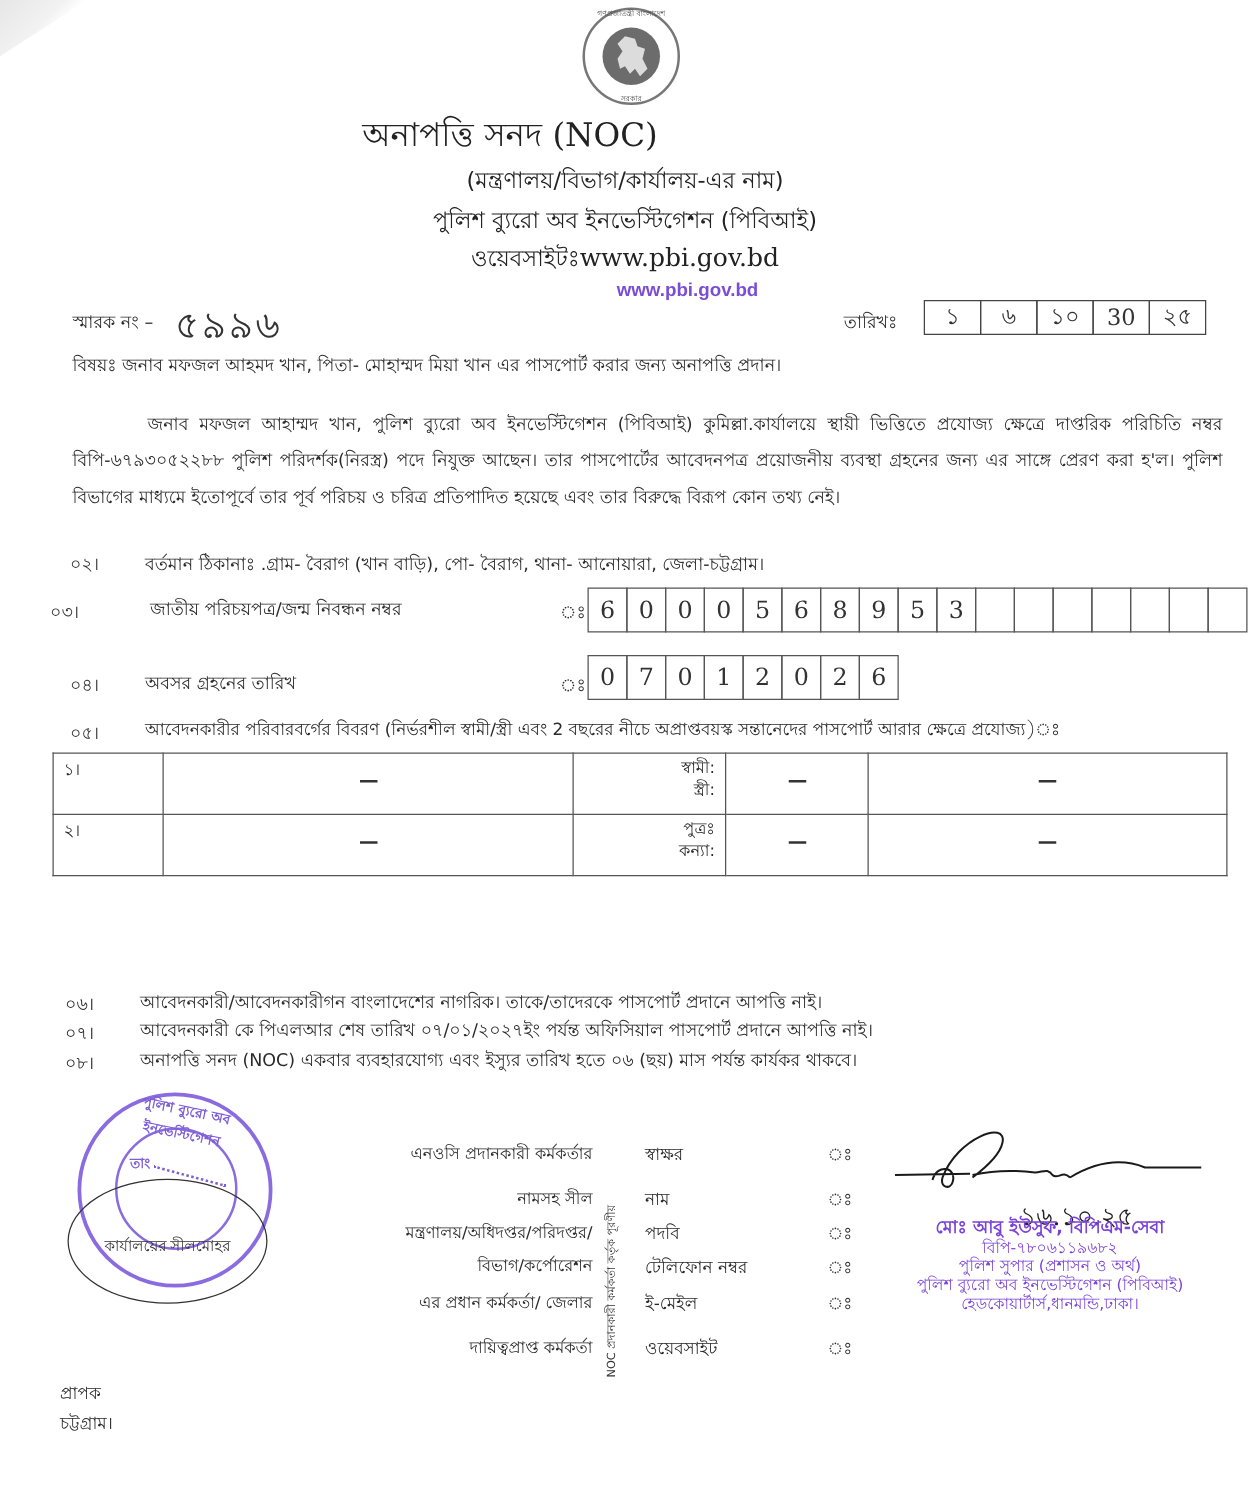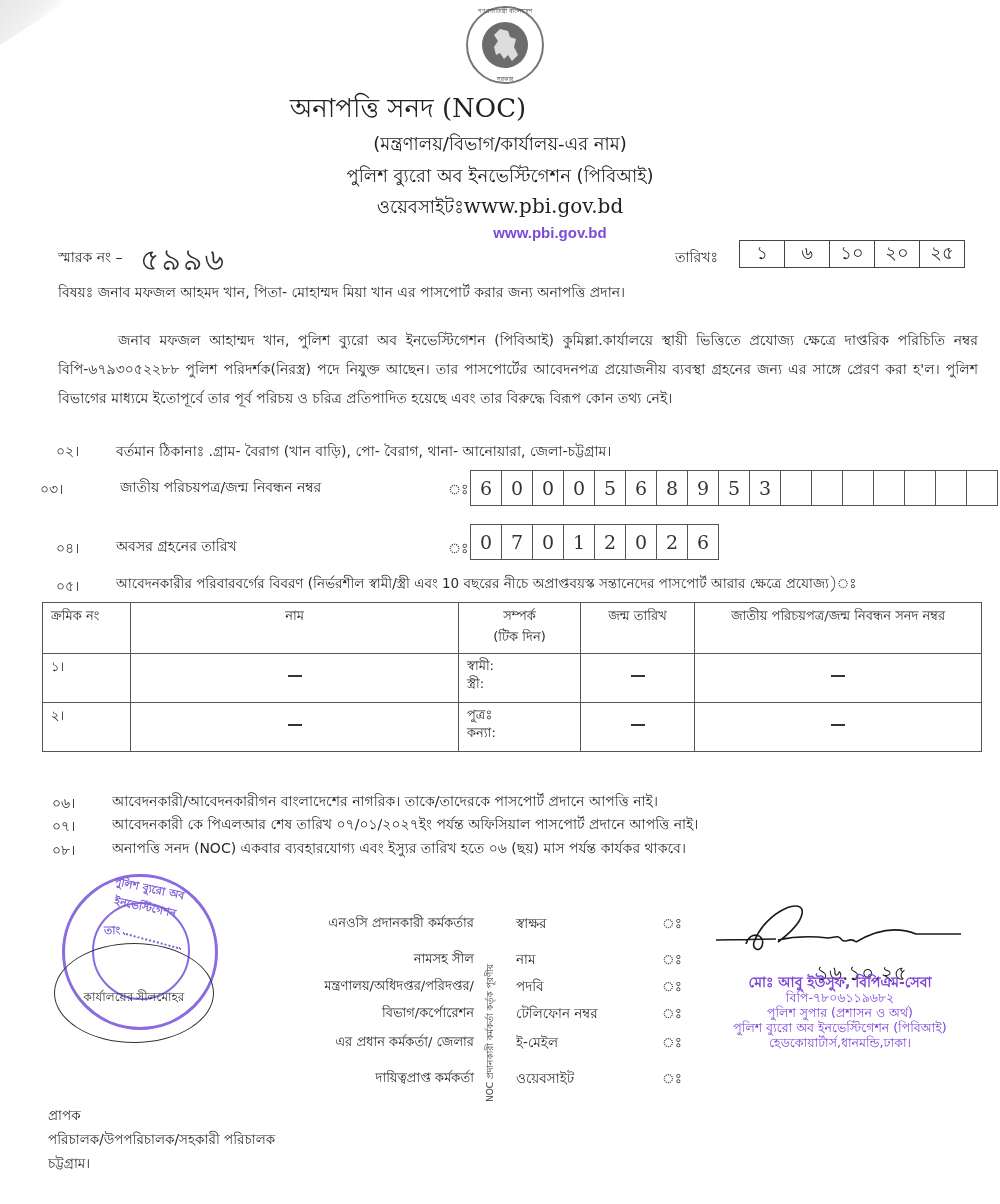--- a/index.html
+++ b/index.html
@@ -63,21 +63,21 @@
   table.family {
     position: absolute; left: 42px; top: 602px; width: 940px;
     border-collapse: collapse; font-size: 13px;
   }
   table.family td, table.family th {
     border: 1px solid #555; font-weight: normal; vertical-align: top; padding: 3px 8px;
   }
   table.family th { height: 44px; text-align: center; }
   table.family td { height: 42px; }
   .dash { display: inline-block; width: 14px; height: 2px; background: #333; margin-top: 18px; }
-  .rel-line { text-align: left; padding-right: 80px; line-height: 18px; margin-left: 19px; }
+  .rel-line { text-align: right; padding-right: 80px; line-height: 18px; margin-left: 19px; }
   .stmt { font-size: 14px; }
   .stamp-outer {
     left: 62px; top: 874px; width: 156px; height: 156px; border-radius: 50%;
     border: 3px solid #8a6be0; box-sizing: border-box;
   }
   .stamp-inner {
     left: 92px; top: 902px; width: 98px; height: 98px; border-radius: 50%;
     border: 2px solid #8a6be0; box-sizing: border-box;
   }
   .stamp-ring-text { color: #7f5fd8; font-size: 11px; font-weight: bold; }
@@ -128,21 +128,21 @@
 </div>
 <div class="abs web-stamp">www.pbi.gov.bd</div>
 
 <div class="abs memo-label">স্মারক নং –</div>
 <div class="abs memo-num">৫৯৯৬</div>
 <div class="abs date-label">তারিখঃ</div>
 <div class="abs date-boxes">
   <div class="date-box">১</div>
   <div class="date-box">৬</div>
   <div class="date-box">১০</div>
-  <div class="date-box">২০</div>
+  <div class="date-box">30</div>
   <div class="date-box">২৫</div>
 </div>
 
 <div class="abs subject">বিষয়ঃ জনাব মফজল আহমদ খান, পিতা- মোহাম্মদ মিয়া  খান এর পাসপোর্ট করার জন্য অনাপত্তি প্রদান।</div>
 
 <div class="abs para">জনাব মফজল আহাম্মদ খান, পুলিশ ব্যুরো অব ইনভেস্টিগেশন (পিবিআই) কুমিল্লা.কার্যালয়ে স্থায়ী ভিত্তিতে প্রযোজ্য ক্ষেত্রে দাপ্তরিক পরিচিতি নম্বর বিপি-৬৭৯৩০৫২২৮৮ পুলিশ পরিদর্শক(নিরস্ত্র) পদে নিযুক্ত আছেন। তার পাসপোর্টের আবেদনপত্র প্রয়োজনীয় ব্যবস্থা গ্রহনের জন্য এর সাঙ্গে প্রেরণ করা হ'ল। পুলিশ বিভাগের মাধ্যমে ইতোপূর্বে তার পূর্ব পরিচয় ও চরিত্র প্রতিপাদিত হয়েছে এবং তার বিরুদ্ধে বিরূপ কোন তথ্য নেই।</div>
 
 <div class="abs item-num" style="left:56px;top:440px;">০২।</div>
 <div class="abs item-text" style="left:116px;top:440px;">বর্তমান ঠিকানাঃ .গ্রাম- বৈরাগ (খান বাড়ি), পো- বৈরাগ, থানা- আনোয়ারা, জেলা-চট্টগ্রাম।</div>
 
@@ -177,41 +177,31 @@
     <div class="box" style="width: 30px;">7</div>
     <div class="box" style="width: 30px;">0</div>
     <div class="box" style="width: 30px;">1</div>
     <div class="box" style="width: 30px;">2</div>
     <div class="box" style="width: 30px;">0</div>
     <div class="box" style="width: 30px;">2</div>
     <div class="box" style="width: 30px;">6</div>
   </div>
 
 <div class="abs item-num" style="left:56px;top:575px;">০৫।</div>
-<div class="abs item-text" style="left:116px;top:573px;font-size:13.5px;">আবেদনকারীর পরিবারবর্গের বিবরণ (নির্ভরশীল স্বামী/স্ত্রী এবং 10 বছরের নীচে অপ্রাপ্তবয়স্ক সন্তানেদের পাসপোর্ট আরার ক্ষেত্রে প্রযোজ্য)ঃ</div>
+<div class="abs item-text" style="left:116px;top:573px;font-size:13.5px;">আবেদনকারীর পরিবারবর্গের বিবরণ (নির্ভরশীল স্বামী/স্ত্রী এবং 2 বছরের নীচে অপ্রাপ্তবয়স্ক সন্তানেদের পাসপোর্ট আরার ক্ষেত্রে প্রযোজ্য)ঃ</div>
 
 <table class="family">
   <colgroup>
     <col style="width:88px">
       <col style="width:328px">
       <col style="width:122px">
       <col style="width:114px">
       <col>
   </colgroup>
   <tbody>
-      <tr>
-    <th style="text-align:left;">ক্রমিক নং</th>
-    <th>নাম</th>
-    <th>
-      <div>সম্পর্ক</div>
-      <div>(টিক দিন)</div>
-    </th>
-    <th>জন্ম তারিখ</th>
-    <th>জাতীয় পরিচয়পত্র/জন্ম নিবন্ধন সনদ নম্বর</th>
-  </tr>
   <tr>
     <td>১।</td>
     <td style="text-align:center;"><span class="dash"></span></td>
     <td class="rel-line">
       <div>স্বামী:</div>
       <div>স্ত্রী:</div>
     </td>
     <td style="text-align:center;"><span class="dash"></span></td>
     <td style="text-align:center;"><span class="dash"></span></td>
   </tr>
@@ -273,15 +263,14 @@
 <div class="abs officer-stamp">
   <div class="officer-name">মোঃ আবু ইউসুফ, বিপিএম-সেবা</div>
   <div>বিপি-৭৮০৬১১৯৬৮২</div>
   <div>পুলিশ সুপার (প্রশাসন ও অর্থ)</div>
   <div>পুলিশ ব্যুরো অব ইনভেস্টিগেশন (পিবিআই)</div>
   <div>হেডকোয়ার্টার্স,ধানমন্ডি,ঢাকা।</div>
 </div>
 
 <div class="abs recipient">
   <div>প্রাপক</div>
-  <div>পরিচালক/উপপরিচালক/সহকারী পরিচালক</div>
   <div>চট্টগ্রাম।</div>
 </div>
 
 </body></html>

